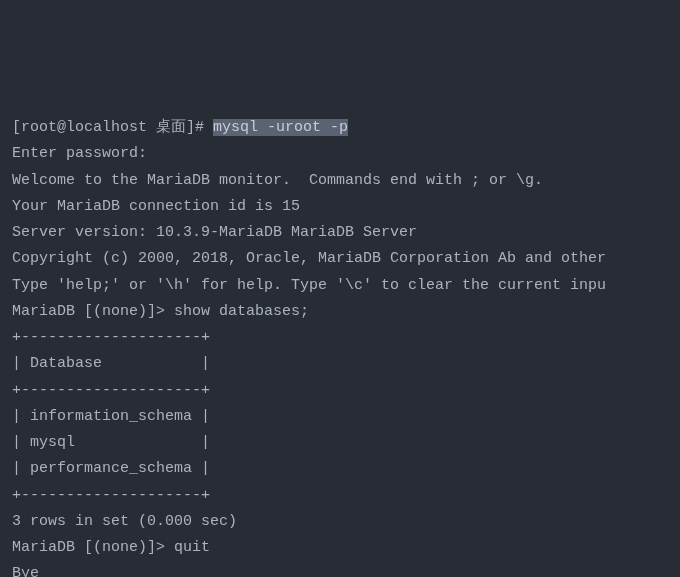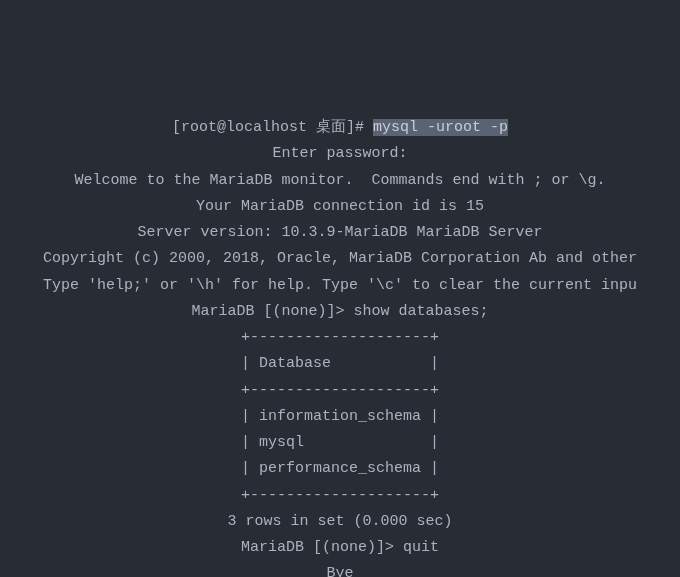--- a/index.html
+++ b/index.html
@@ -21,21 +21,20 @@
     }
     .prompt-user {
       color: #abb2bf;
     }
     .highlighted {
       background-color: #5a6374;
       color: #c8ccd4;
     }
     .line {
       display: block;
-      text-align: center;
     }
   </style>
 </head>
 <body>
 
 
 
 <div><span class="line"><span class="prompt-user">[root@localhost 桌面]# </span><span class="highlighted">mysql -uroot -p</span></span><span class="line">Enter password:</span><span class="line">Welcome to the MariaDB monitor.  Commands end with ; or \g.</span><span class="line">Your MariaDB connection id is 15</span><span class="line">Server version: 10.3.9-MariaDB MariaDB Server</span><span class="line"></span><span class="line">Copyright (c) 2000, 2018, Oracle, MariaDB Corporation Ab and other</span><span class="line"></span><span class="line">Type 'help;' or '\h' for help. Type '\c' to clear the current inpu</span><span class="line"></span><span class="line">MariaDB [(none)]&gt; show databases;</span><span class="line">+--------------------+</span><span class="line">| Database           |</span><span class="line">+--------------------+</span><span class="line">| information_schema |</span><span class="line">| mysql              |</span><span class="line">| performance_schema |</span><span class="line">+--------------------+</span><span class="line">3 rows in set (0.000 sec)</span><span class="line"></span><span class="line">MariaDB [(none)]&gt; quit</span><span class="line">Bye</span></div>
 
 

